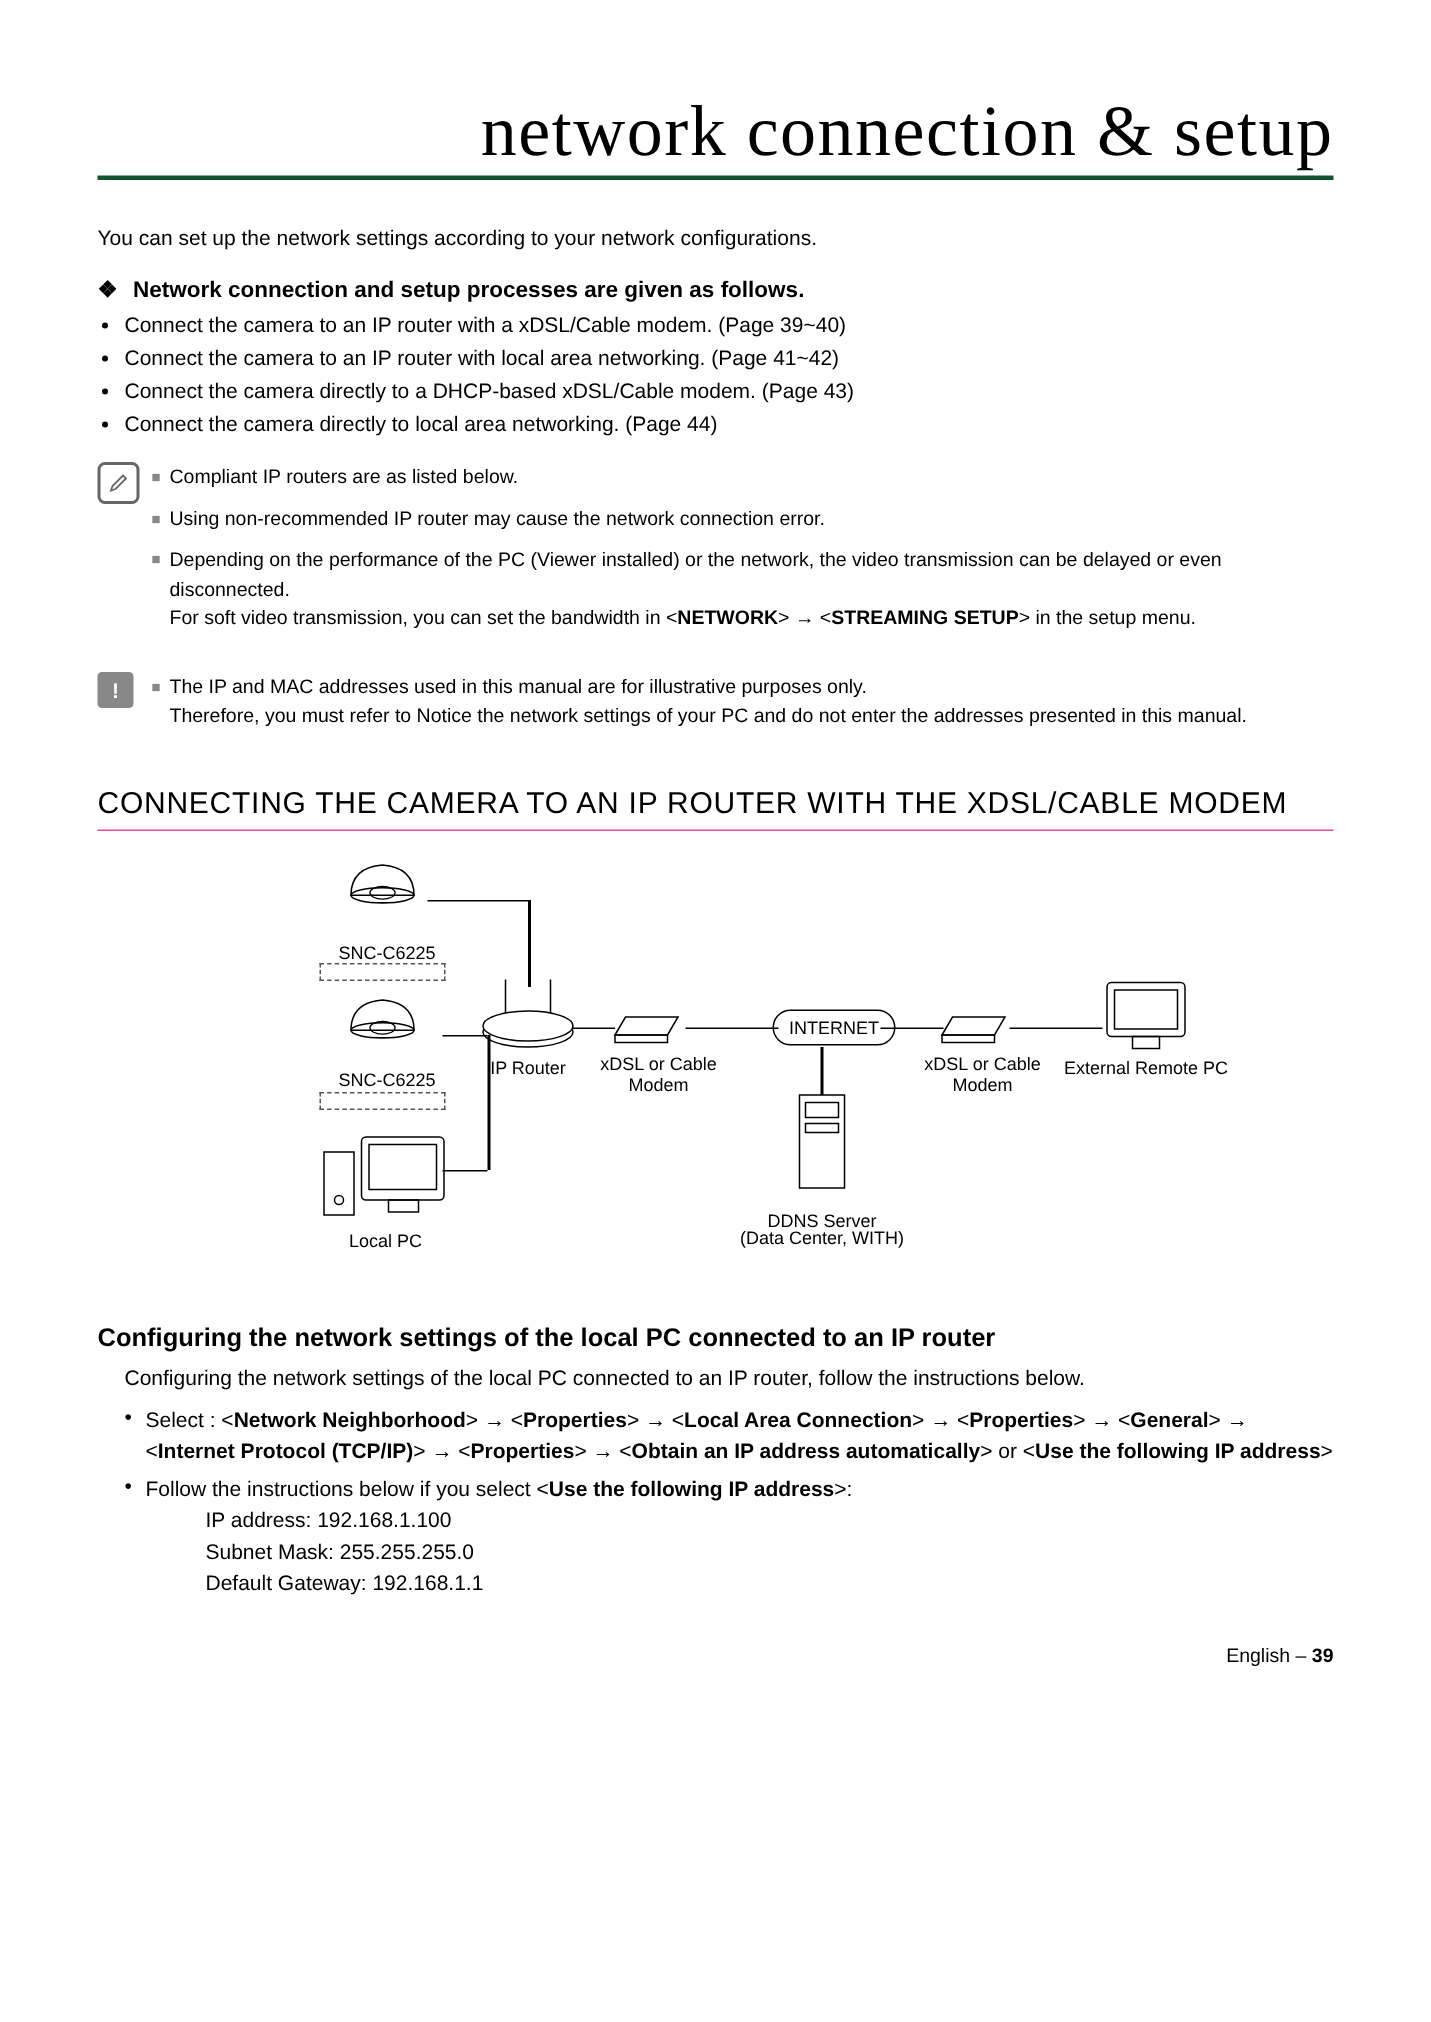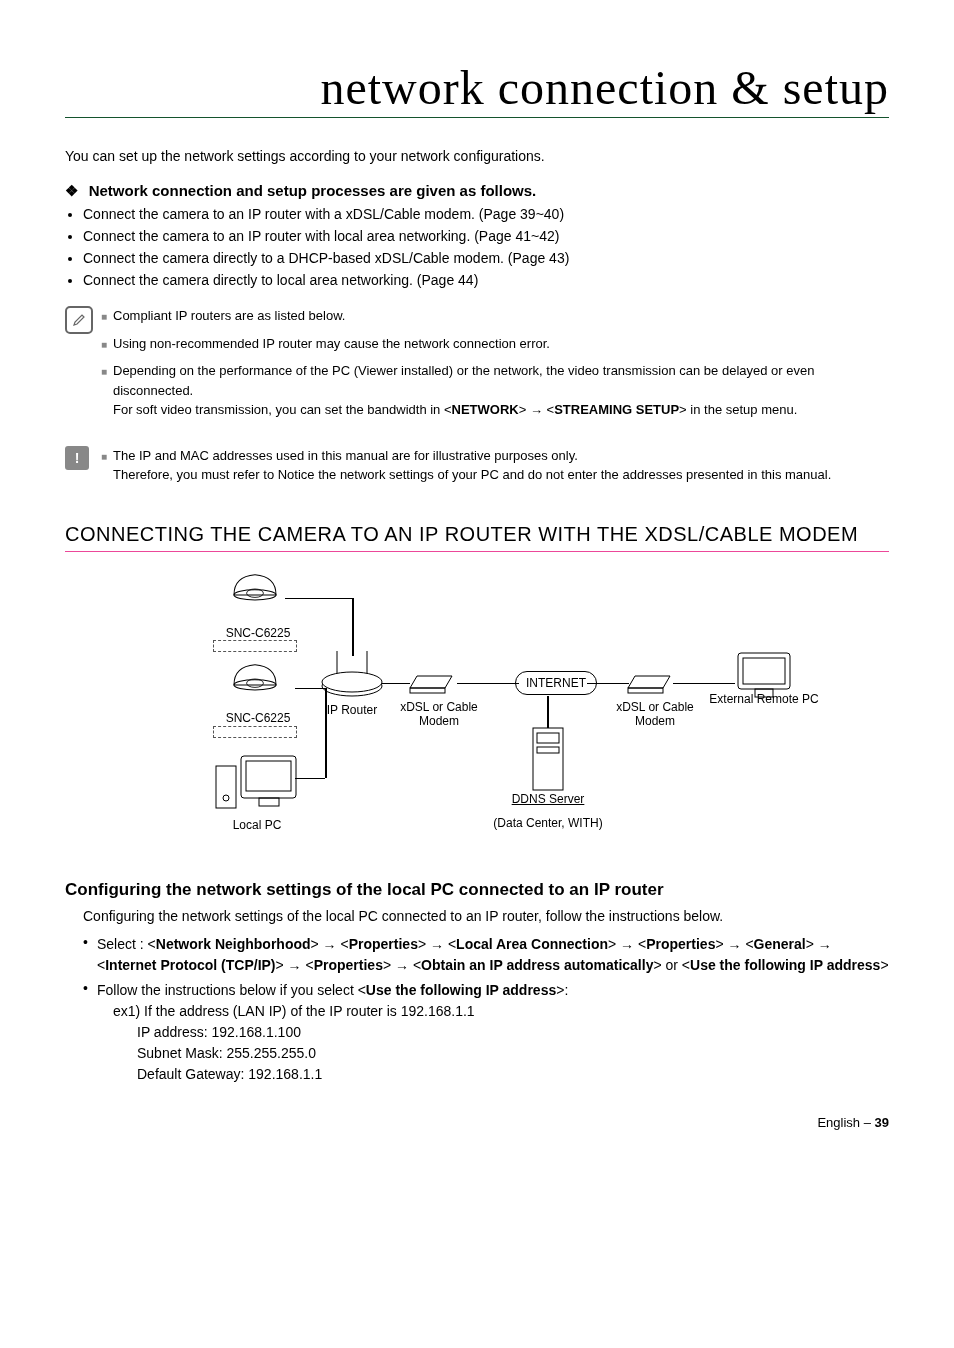--- a/index.html
+++ b/index.html
@@ -11,21 +11,21 @@
       width: 954px;
     }
     .page {
       padding: 60px 65px 40px 65px;
     }
     .main-title {
       font-family: Georgia, 'Times New Roman', serif;
       font-size: 48px;
       font-weight: 300;
       letter-spacing: 1px;
-      border-bottom: 1px solid #14532d;
+      border-bottom: 3px solid #14532d;
       padding-bottom: 2px;
       margin-bottom: 30px;
       text-align: right;
       padding-left: 80px;
     }
     .intro {
       font-size: 14px;
       margin-bottom: 18px;
     }
     .subheading {
@@ -305,28 +305,28 @@
       <path d="M5 20 L12 8 L47 8 L40 20 Z" fill="none" stroke="#000"></path>
       <rect x="5" y="20" width="35" height="5" fill="none" stroke="#000"></rect>
     </svg>
     <div class="label" style="left:488px;top:132px;width:100px;">xDSL or Cable Modem</div>
 
     <svg class="monitor-svg" style="left:616px;top:80px;width:62px;height:55px;" viewBox="0 0 62 55">
       <rect x="5" y="5" width="52" height="36" rx="3" fill="none" stroke="#000"></rect>
       <rect x="10" y="10" width="42" height="26" fill="none" stroke="#000"></rect>
       <rect x="22" y="41" width="18" height="8" fill="none" stroke="#000"></rect>
     </svg>
-    <div class="label" style="left:592px;top:124px;width:110px;">External Remote PC</div>
+    <div class="label" style="left:592px;top:135px;width:110px;">External Remote PC</div>
 
     <svg class="server-svg" style="left:406px;top:145px;width:50px;height:85px;" viewBox="0 0 50 85">
       <rect x="10" y="15" width="30" height="62" fill="none" stroke="#000"></rect>
       <rect x="14" y="20" width="22" height="10" fill="none" stroke="#000"></rect>
       <rect x="14" y="34" width="22" height="6" fill="none" stroke="#000"></rect>
     </svg>
-    <div class="label" style="left:381px;top:224px;width:100px;text-decoration:underline;">DDNS Server</div>
+    <div class="label" style="left:381px;top:237px;width:100px;">DDNS Server</div>
     <div class="label" style="left:361px;top:248px;width:140px;">(Data Center, WITH)</div>
 
     <div class="hline" style="left:168px;top:30px;width:68px;"></div>
     <div class="vline" style="left:235px;top:30px;height:58px;"></div>
     <div class="hline" style="left:178px;top:120px;width:30px;"></div>
     <div class="hline" style="left:178px;top:210px;width:30px;"></div>
     <div class="vline" style="left:208px;top:120px;height:90px;"></div>
     <div class="hline" style="left:265px;top:115px;width:28px;"></div>
     <div class="hline" style="left:340px;top:115px;width:62px;"></div>
     <div class="hline" style="left:470px;top:115px;width:42px;"></div>
@@ -343,21 +343,20 @@
       <div class="b">•</div>
       <div class="c">
         <span>Select : &lt;</span><b>Network Neighborhood</b><span>&gt; → &lt;</span><b>Properties</b><span>&gt; → &lt;</span><b>Local Area Connection</b><span>&gt; → &lt;</span><b>Properties</b><span>&gt; → &lt;</span><b>General</b><span>&gt; → &lt;</span><b>Internet Protocol (TCP/IP)</b><span>&gt; → &lt;</span><b>Properties</b><span>&gt; → &lt;</span><b>Obtain an IP address automatically</b><span>&gt; or</span>
         &lt;<b>Use the following IP address</b><span>&gt;</span>
       </div>
     </div>
     <div class="bullet-row">
       <div class="b">•</div>
       <div class="c">
         <span>Follow the instructions below if you select &lt;</span><b>Use the following IP address</b><span>&gt;:</span>
-        <div class="indent1">ex1) If the address (LAN IP) of the IP router is 192.168.1.1</div>
         <div class="indent2">IP address: 192.168.1.100</div>
         <div class="indent2">Subnet Mask: 255.255.255.0</div>
         <div class="indent2">Default Gateway: 192.168.1.1</div>
       </div>
     </div>
   </div>
 
   <div class="footer">
     <span>English –</span>
     <span class="pg">39</span>

